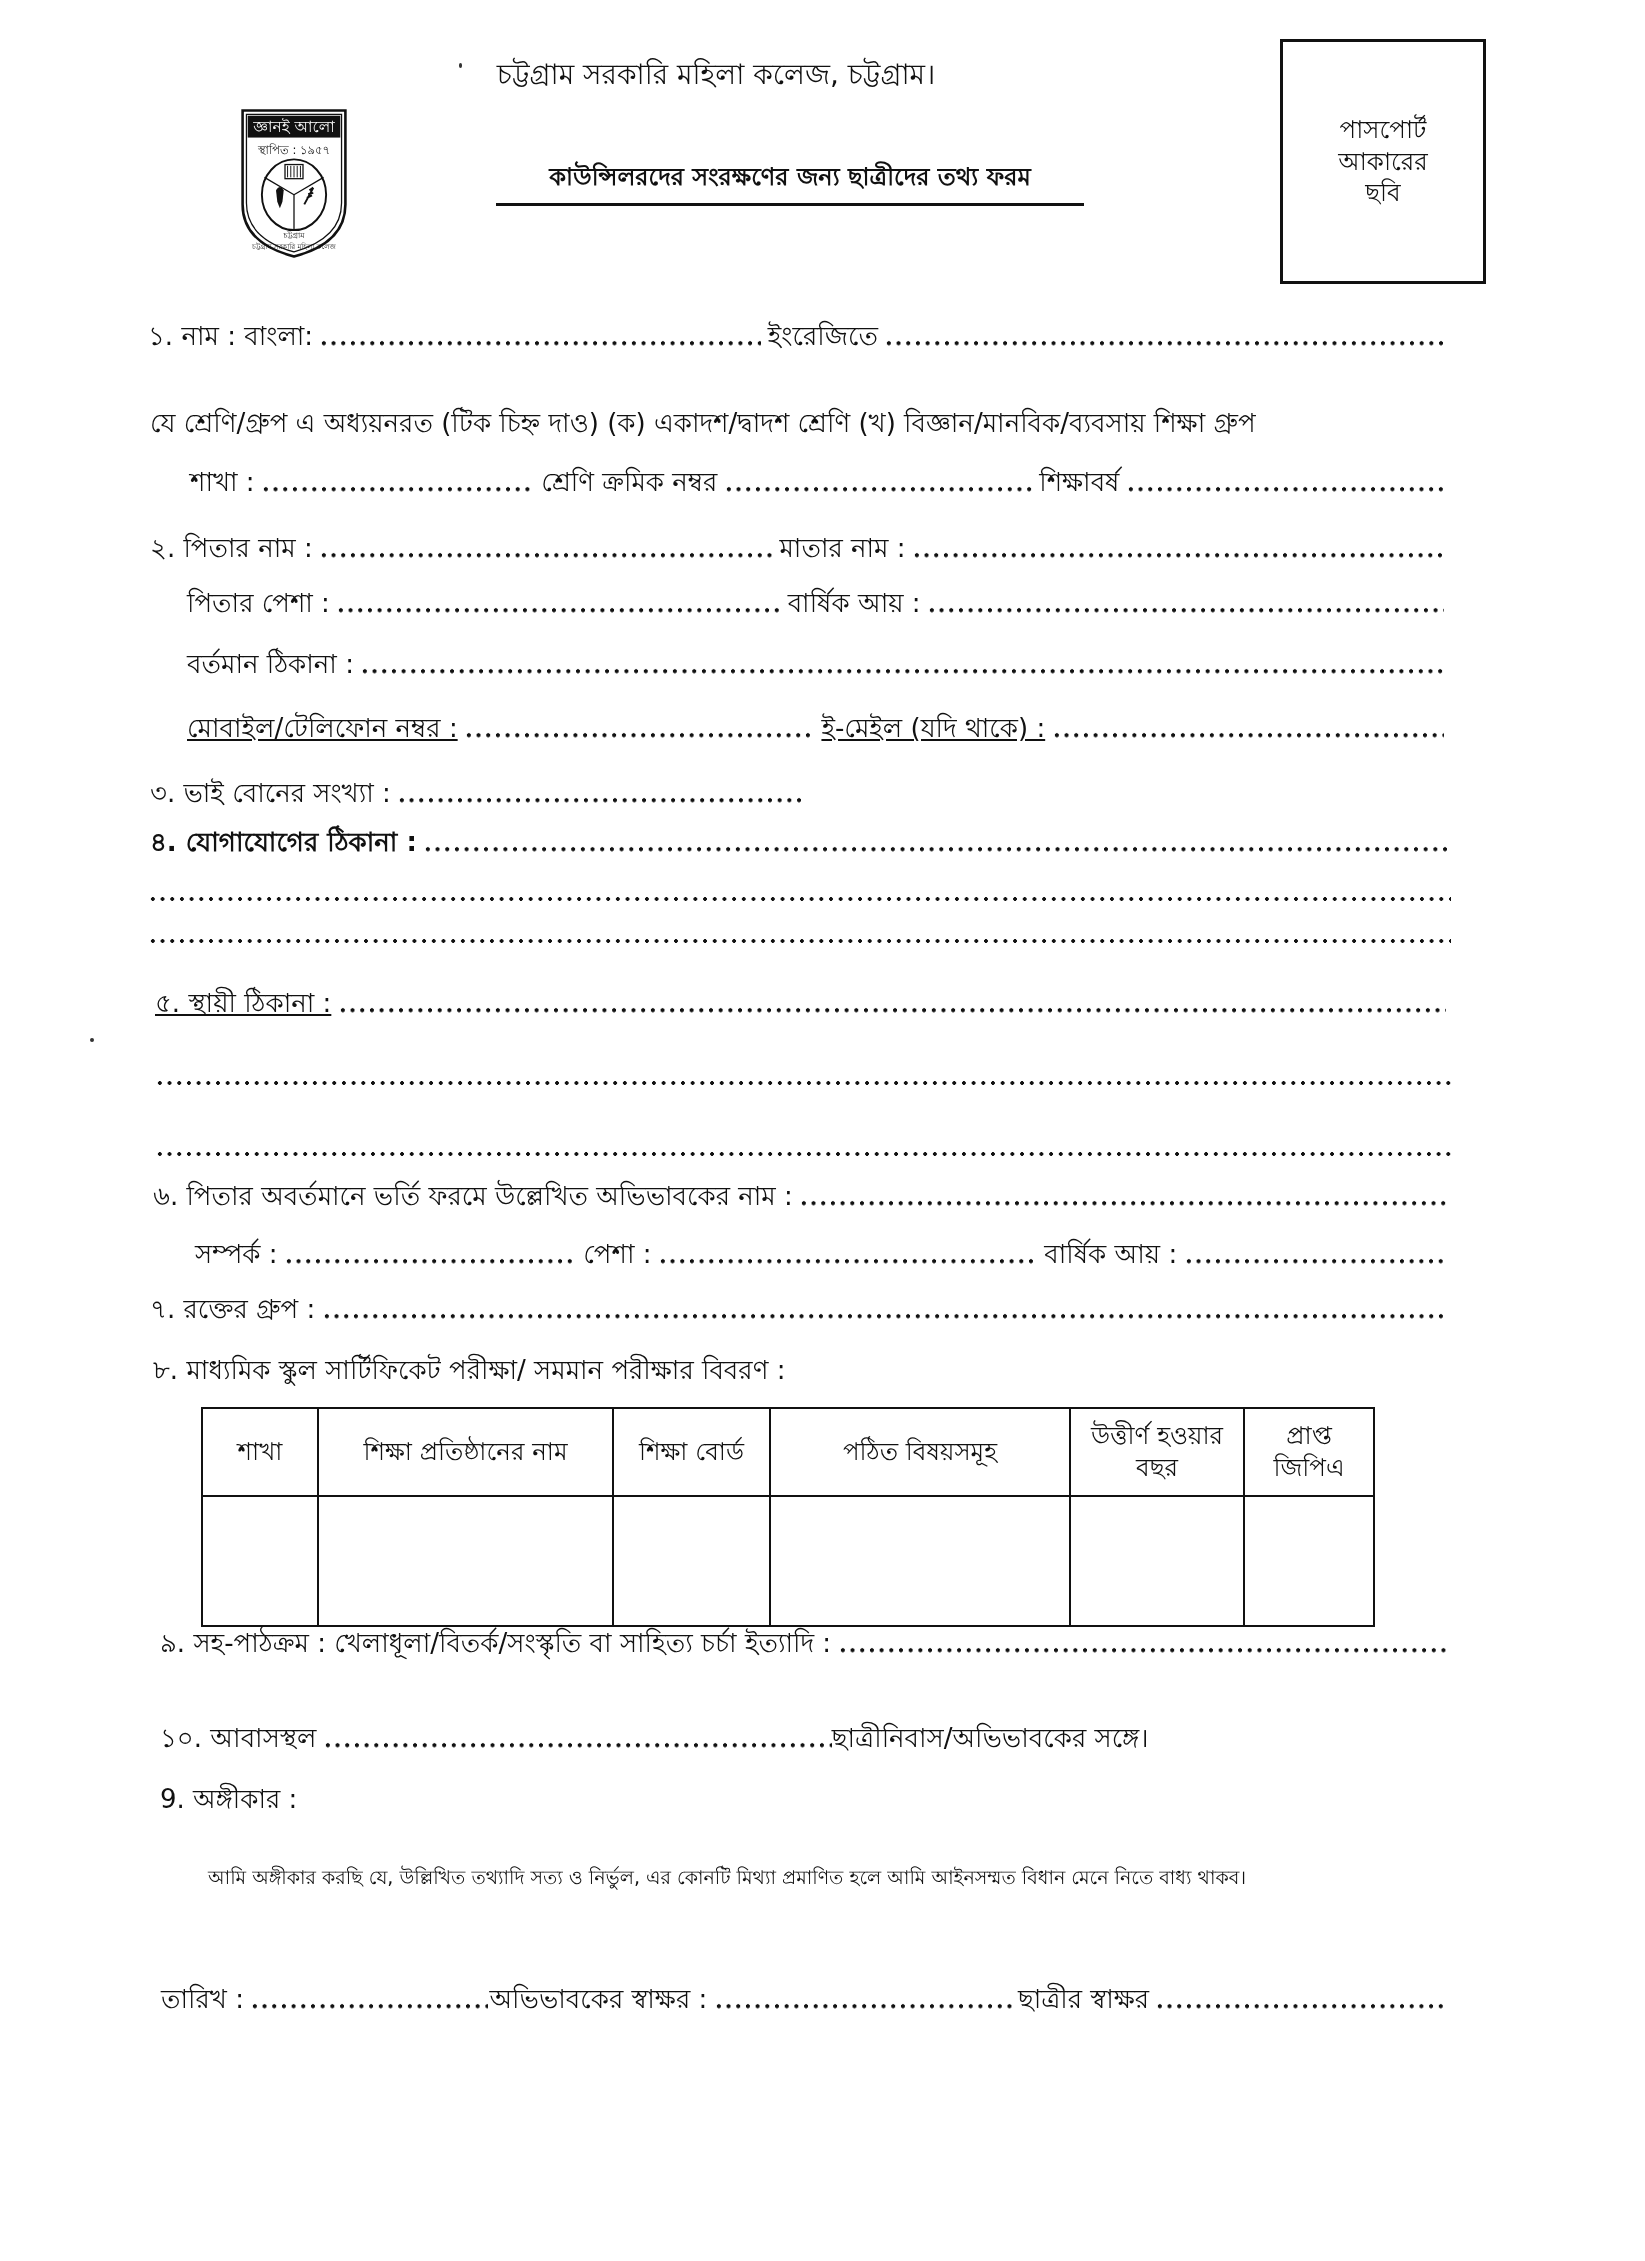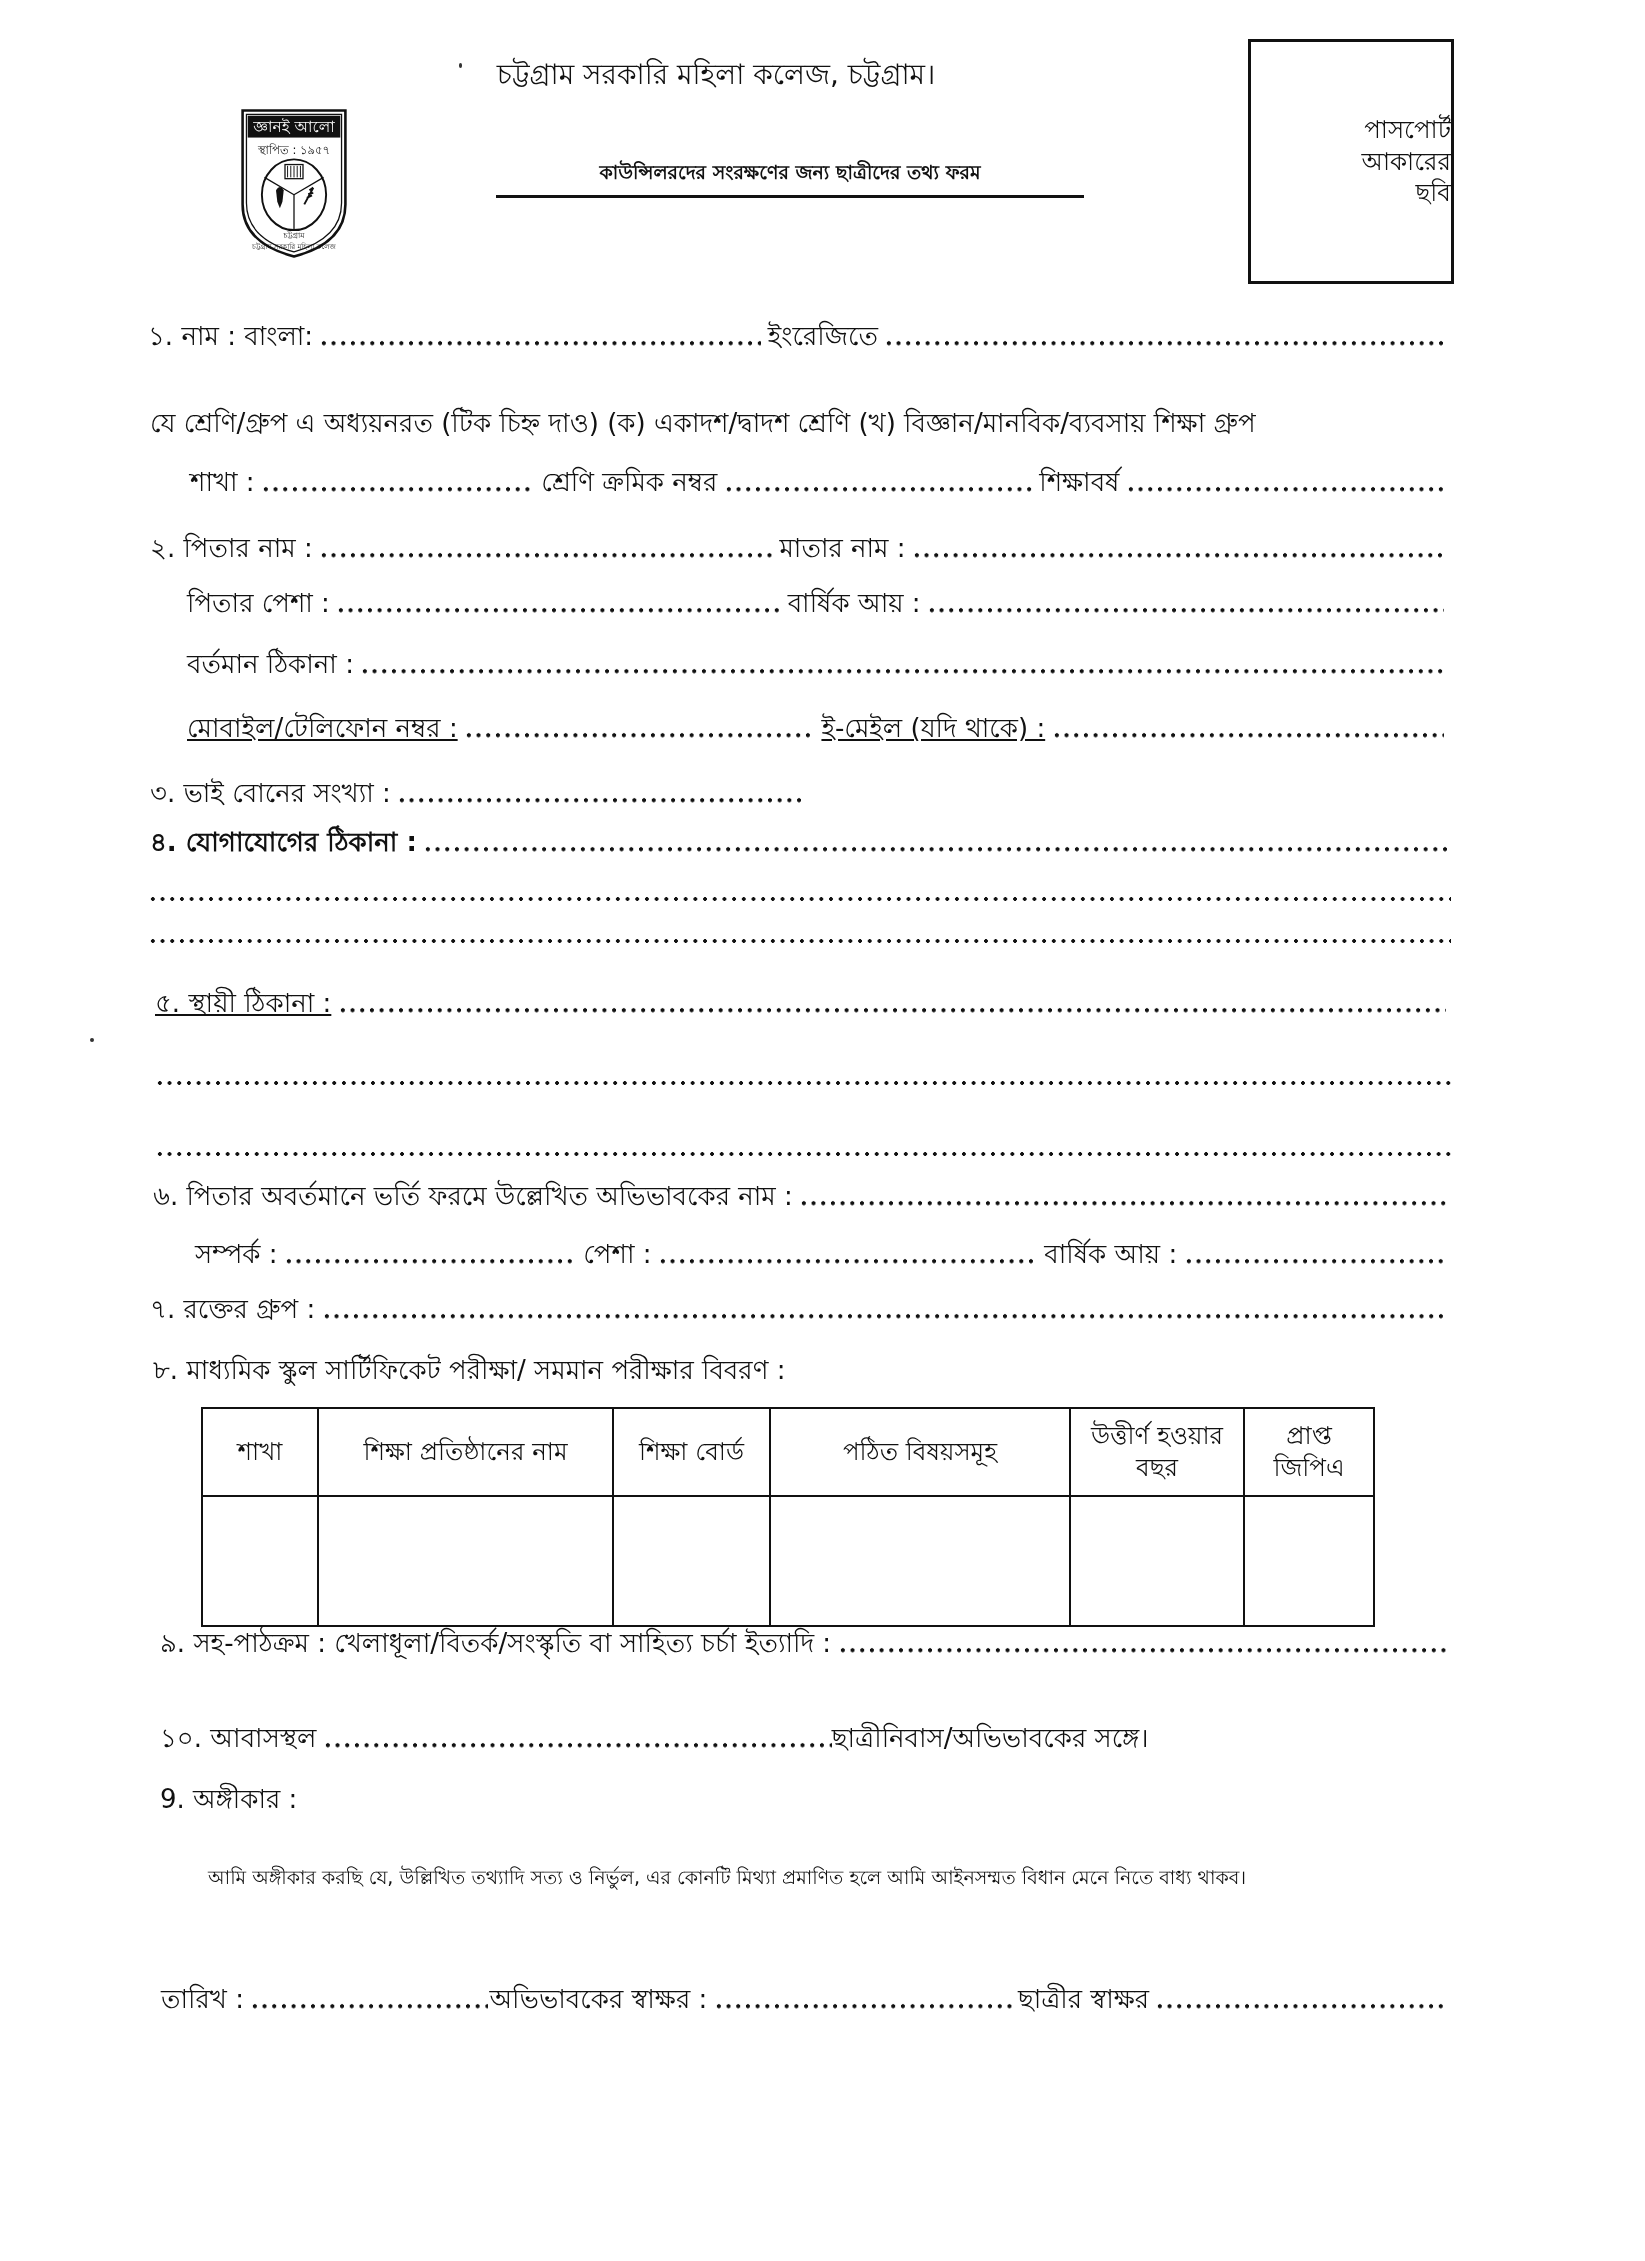--- a/index.html
+++ b/index.html
@@ -8,24 +8,24 @@
   .abs { position: absolute; }
   .line { position: absolute; display: flex; align-items: flex-end; white-space: nowrap;
           font-size: 26px; line-height: 1; height: 39px; }
   .lbl { padding-bottom: 2.6px; }
   .fill { flex: none; height: 6.4px; margin: 0 6.4px 5.2px 6.4px;
           background-image: radial-gradient(circle, #111 1.8px, transparent 2.2px);
           background-size: 9.7px 6.4px; background-repeat: repeat-x; background-position: left center; }
   .fill.grow { flex: 1 1 auto; }
   .org-name { left: 0; width: 1645px; top: 53px; text-align: center; font-size: 28px; }
   .org-name span { margin-left: -213px; }
-  .form-title { left: 496px; top: 158px; width: 588px; text-align: center; font-size: 19px; font-weight: bold;
+  .form-title { left: 496px; top: 158px; width: 588px; text-align: center; font-size: 24px; font-weight: bold;
                 border-bottom: 3.2px solid #111; padding-bottom: 5.2px; }
-  .photo-box { left: 1248px; top: 39px; width: 206px; height: 245px; border: 3.2px solid #111; box-sizing: border-box;
-               display: flex; flex-direction: column; align-items: flex-end; justify-content: center; font-size: 24.5px; line-height: 1.3; }
+  .photo-box { left: 1280px; top: 39px; width: 206px; height: 245px; border: 3.2px solid #111; box-sizing: border-box;
+               display: flex; flex-direction: column; align-items: center; justify-content: center; font-size: 24.5px; line-height: 1.3; }
   .logo { left: 240px; top: 108px; width: 108px; height: 151px; }
   table.edu { position: absolute; left: 201px; top: 1407px; width: 1172px; height: 218px; border-collapse: collapse; table-layout: fixed; }
   table.edu th, table.edu td { border: 2.6px solid #111; font-weight: normal; font-size: 24.5px; text-align: center; vertical-align: middle; line-height: 1.3; padding: 0 5.2px; }
   table.edu thead tr { height: 88px; }
   table.edu tbody tr { height: 130px; }
   .pledge { left: 208px; top: 1829px; width: 1244px; font-size: 19px; line-height: 36px; margin-top: 30px; }
   .stray { background: #333; border-radius: 50%; }
 </style>
 </head>
 <body>

